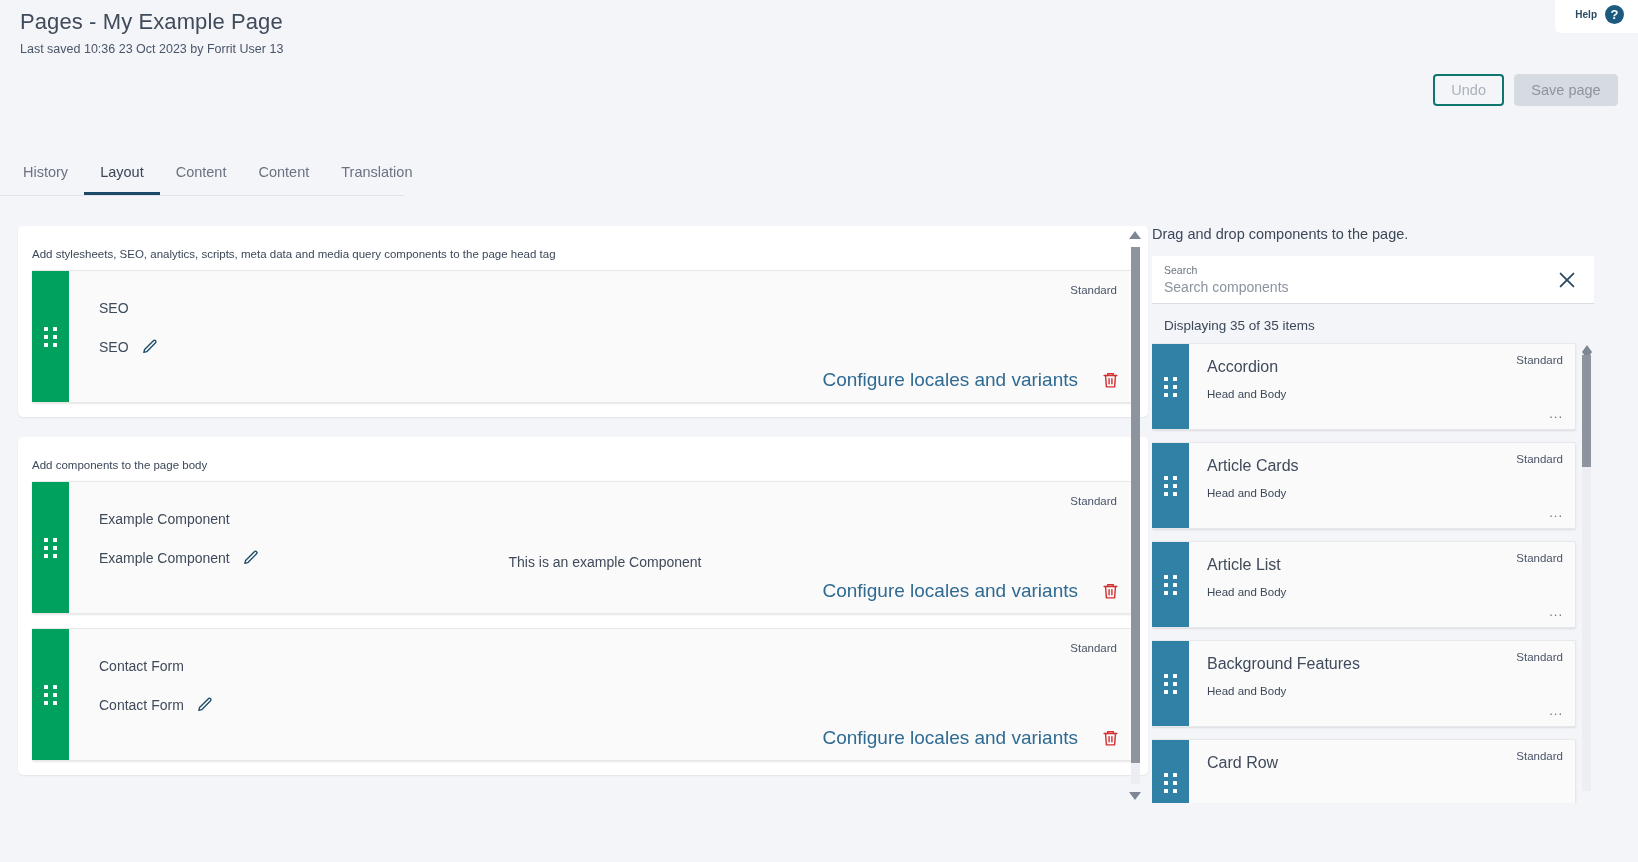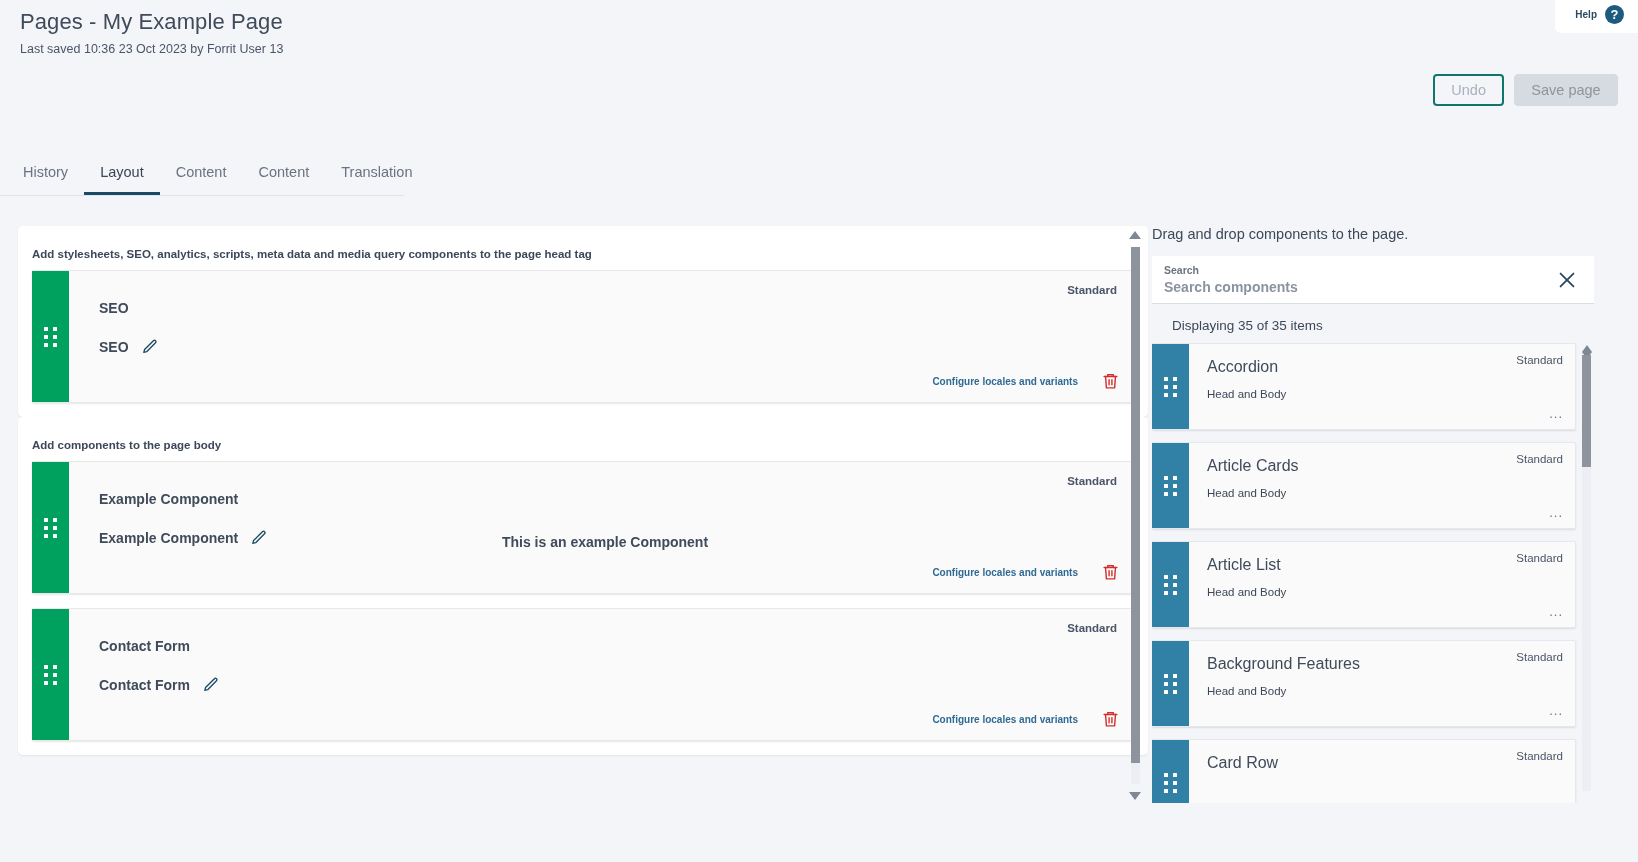--- a/index.html
+++ b/index.html
@@ -58,21 +58,21 @@
   }
   .tab.active { color: #3a4657; border-bottom: 3px solid #1b4a66; }
 
   
   .main { position: absolute; top: 226px; left: 18px; width: 1130px; }
 
   .section-card {
     background: #ffffff; border-radius: 5px;
     box-shadow: 0 1px 2px rgba(0,0,0,.07);
     padding: 18px 14px 14px 14px;
-    font-weight: bold;
+    margin-bottom: 20px;
   }
   .section-hint { font-size: 11.5px; color: #3c4858; margin: 4px 0 10px 0; }
 
   
   .comp {
     position: relative; display: flex;
     background: #fafafa;
     border: 1px solid #e8e8e8;
     border-left: none;
     box-shadow: 0 1px 2px rgba(0,0,0,.10);
@@ -100,21 +100,21 @@
   }
   .comp-center-text {
     position: absolute; left: 8px; right: 0; top: 72px;
     text-align: center; font-size: 14px; color: #3f4a5a;
     pointer-events: none;
   }
   .comp-foot {
     position: absolute; right: 14px; bottom: 11px;
     display: flex; align-items: center; gap: 24px;
   }
-  .link-config { font-size: 10px; color: #2f6a93; cursor: default; }
+  .link-config { font-size: 19px; color: #2f6a93; cursor: default; }
   .trash { cursor: default; display: inline-flex; }
 
   
   .sidebar { position: absolute; top: 226px; left: 1126px; width: 468px; height: 580px; }
   .sb-scroll-col {
     position: absolute; left: 0; top: 0; width: 18px; height: 578px;
     display: flex; flex-direction: column; align-items: center;
   }
   .arrow-up, .arrow-down { width: 0; height: 0; cursor: default; }
   .arrow-up {
@@ -129,26 +129,26 @@
   .sb-thumb { position: absolute; top: 0; left: 0; width: 9px; height: 516px; background: #8d949e; }
 
   .sb-content { position: absolute; left: 26px; top: 0; width: 442px; }
   .sb-head { font-size: 14.5px; color: #3c4858; margin-bottom: 14px; }
 
   .search-box {
     background: #ffffff; height: 48px; border-bottom: 1px solid #d9dde4;
     display: flex; align-items: center; padding: 0 12px 0 12px;
     position: relative;
   }
-  .search-fields { flex: 1; padding-left: 0; font-weight: bold; }
+  .search-fields { flex: 1; padding-left: 0; }
   .search-lab { font-size: 10.5px; color: #6b7280; line-height: 1; margin-bottom: 4px; }
   .search-ph { font-size: 14px; color: #8b93a0; line-height: 1; }
   .x-clear { margin-right: 4px; cursor: default; display: inline-flex; }
 
-  .sb-count { font-size: 13.5px; color: #3c4858; margin: 14px 0 10px 20px; }
+  .sb-count { font-size: 13.5px; color: #3c4858; margin: 14px 0 10px 12px; }
 
   .sb-list { position: relative; width: 442px; height: 460px; overflow: hidden; }
   .sb-items { position: absolute; left: 0; top: 0; width: 424px; }
   .sb-card {
     position: relative; display: flex; background: #fafafa;
     border: 1px solid #e6e8ec; border-left: none;
     box-shadow: 0 1px 2px rgba(0,0,0,.10);
     height: 87px; margin-bottom: 12px; border-radius: 2px;
   }
   .sb-drag { width: 37px; flex: 0 0 37px; background: #3180a5; display: flex; align-items: center; justify-content: center; }

